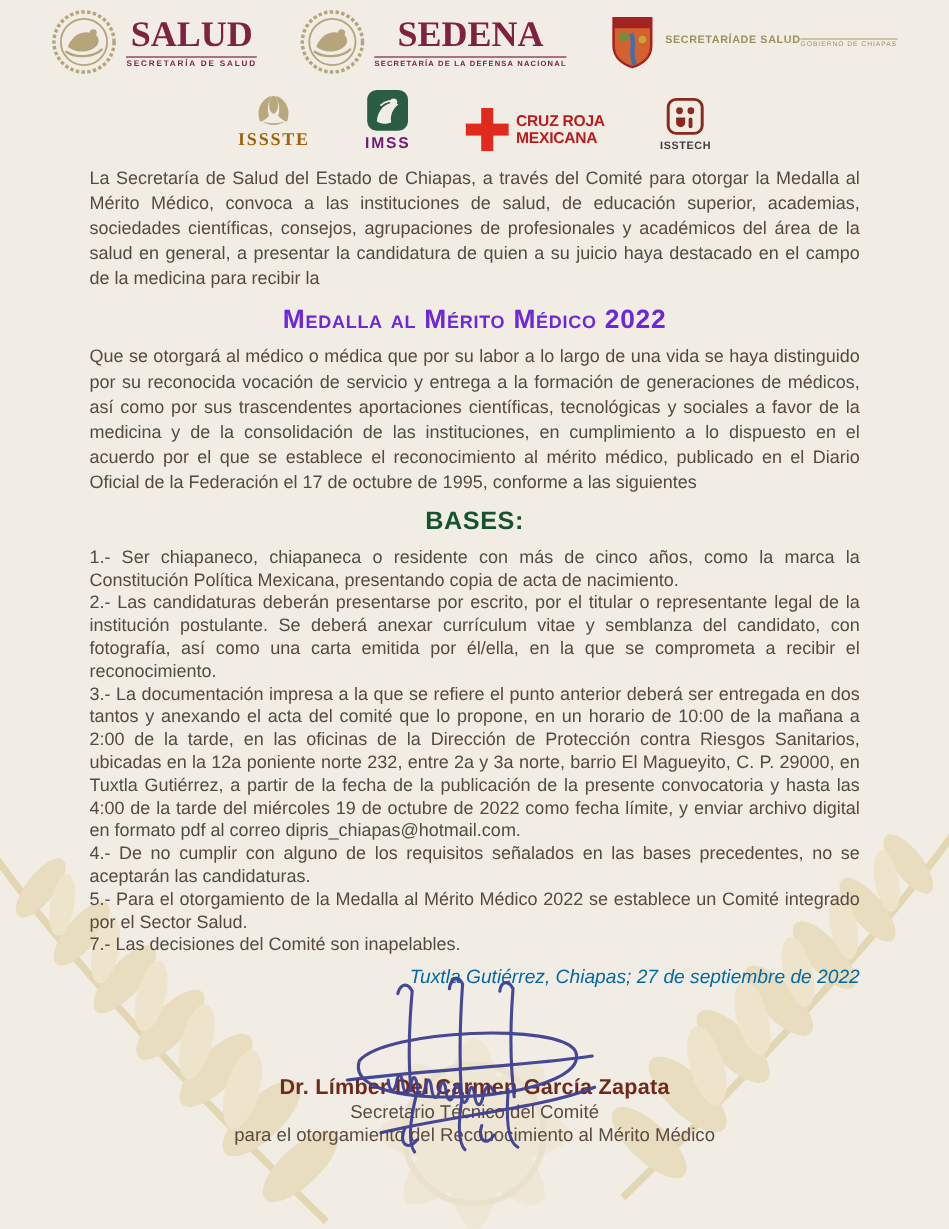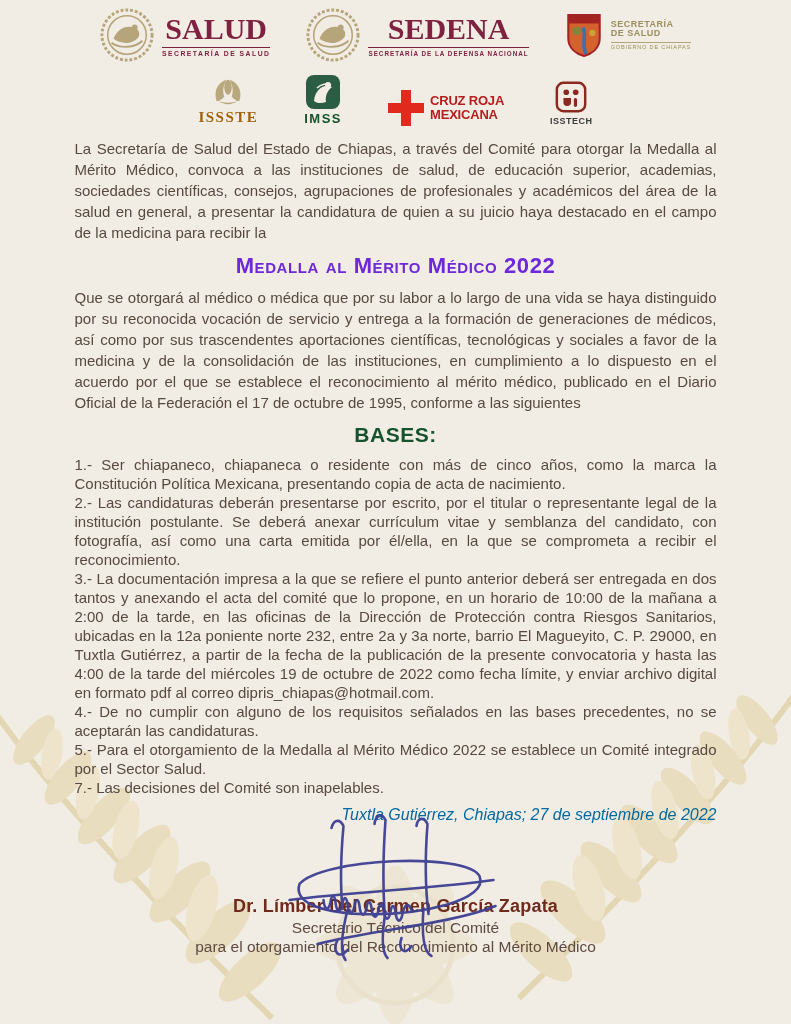--- a/index.html
+++ b/index.html
@@ -19,27 +19,27 @@
   .logo-row{display:flex;justify-content:center;align-items:center;}
   .row1{gap:36px;padding-top:4px;height:62px;}
   .row2{gap:46px;height:52px;margin-top:8px;align-items:flex-end;}
   .logo{display:flex;align-items:center;gap:8px;}
   .logo-col{display:flex;flex-direction:column;align-items:center;}
   .gov-title{font-family:"Liberation Serif",serif;font-weight:bold;font-size:30px;
              color:#7e2240;line-height:1;}
   .gov-sub{font-size:6.8px;font-weight:bold;letter-spacing:1.5px;color:#7e2240;
            margin-top:3px;border-top:1px solid #7e2240;padding-top:2px;}
   .gov-sub.sedena{letter-spacing:1px;font-size:6.3px;}
-  .chiapas-text{display:flex;flex-direction:column;line-height:1.05;}
+  .chiapas-text{display:flex;flex-direction:row;line-height:1.05;}
   .chiapas-t1{font-size:9px;font-weight:bold;color:#9b8f5e;letter-spacing:.5px;}
   .chiapas-sub{font-size:5.6px;color:#9b8f5e;letter-spacing:.8px;border-top:1px solid #b3a77a;
                margin-top:3px;padding-top:2px;}
   .issste-label{font-family:"Liberation Serif",serif;font-weight:bold;font-size:15px;
                 color:#a16207;letter-spacing:1.5px;margin-top:2px;}
-  .imss-label{font-weight:bold;font-size:13px;color:#14532d;letter-spacing:1.5px;margin-top:1px;}
+  .imss-label{font-weight:bold;font-size:13px;color:#701a75;letter-spacing:1.5px;margin-top:1px;}
   .cruz-text{font-weight:bold;font-size:13px;color:#b91c1c;line-height:1.05;letter-spacing:-.2px;}
   .isstech-label{font-weight:bold;font-size:9px;color:#3c3c3c;letter-spacing:.5px;margin-top:2px;}
 
   
   .content{width:642px;margin:12px auto 0;color:#564a40;}
   .para{font-size:15px;line-height:21px;text-align:justify;margin:0;}
   .medal-title{text-align:center;font-weight:bold;font-variant:small-caps;
                font-size:22px;letter-spacing:.6px;color:#6d28d9;margin:10px 0 8px;}
   .bases-heading{text-align:center;font-weight:bold;font-size:21px;letter-spacing:.5px;
                  color:#14532d;margin:10px 0 8px;}

